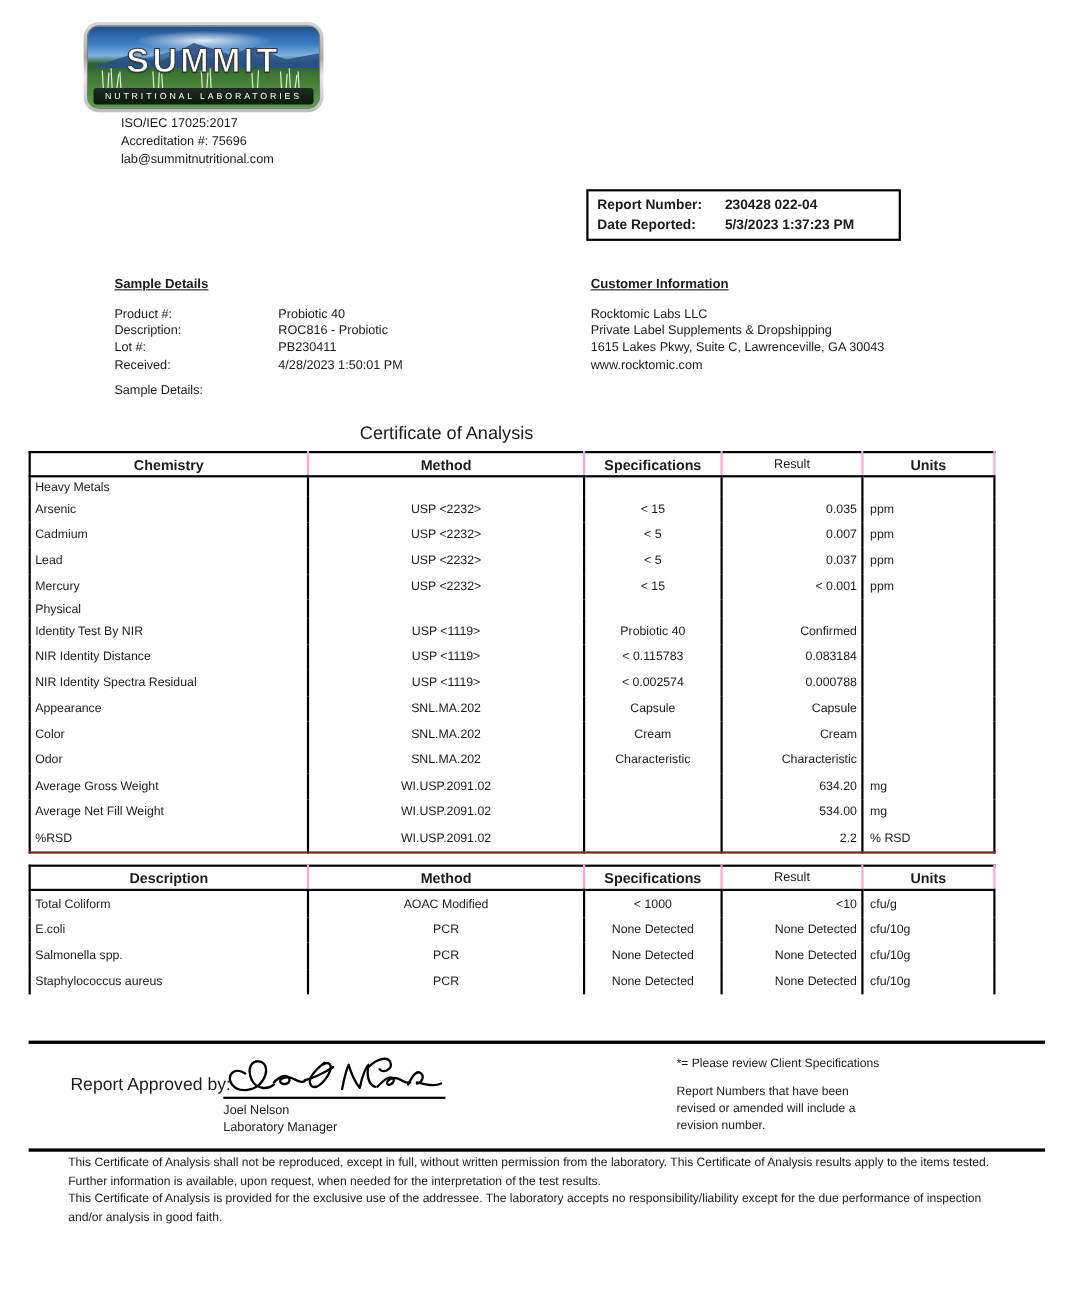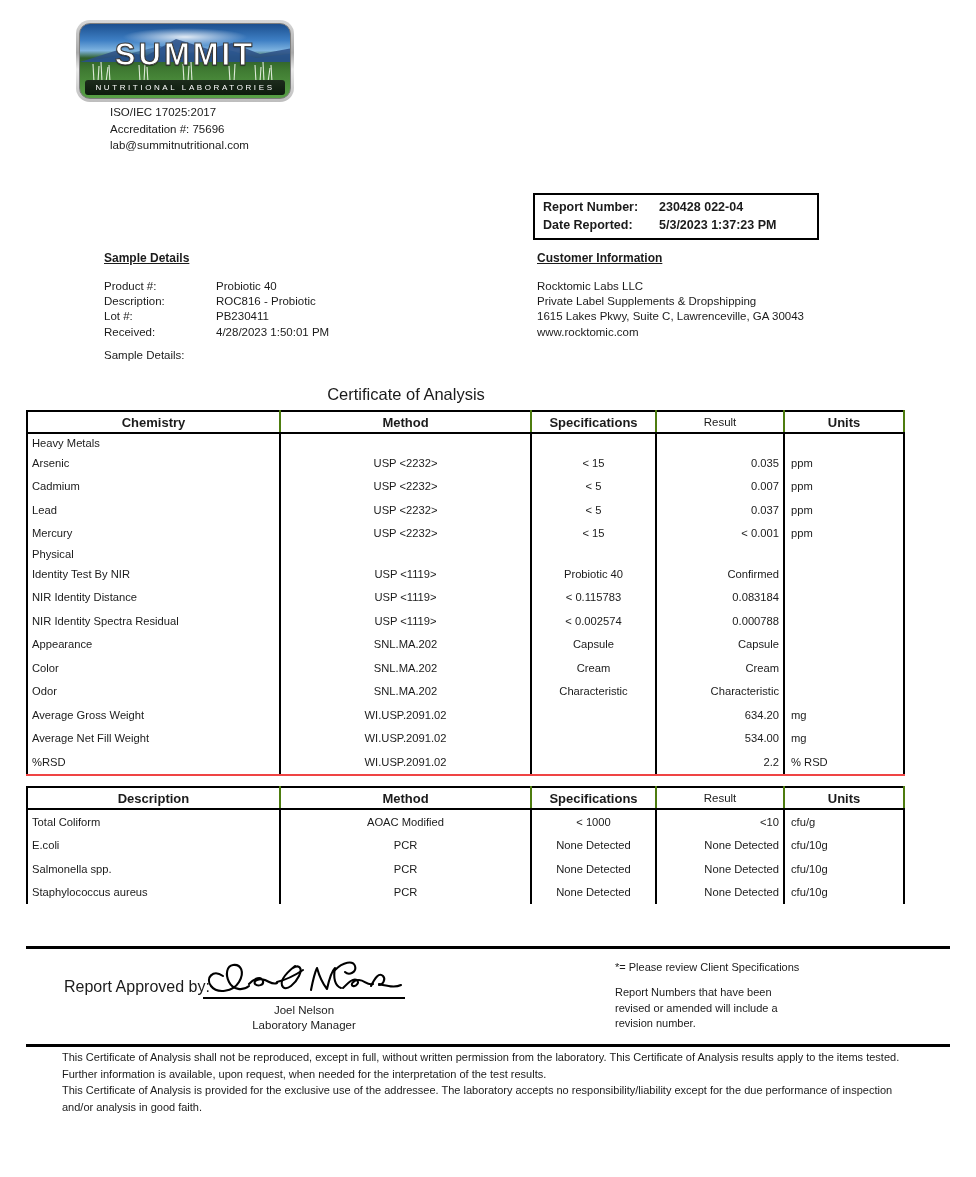--- a/index.html
+++ b/index.html
@@ -102,21 +102,21 @@
     font-size: 11.5px;
     line-height: 16.5px;
     color: #1b1b1b;
     margin-left: 32px;
   }
 
   
   .report-box {
     position: absolute;
     left: 533px;
-    top: 193px;
+    top: 172px;
     width: 286px;
     border: 2px solid #000;
     box-sizing: border-box;
     padding: 3px 8px 4px 8px;
     font-size: 12.5px;
     font-weight: bold;
   }
   .report-row {
     display: flex;
     line-height: 18px;
@@ -139,20 +139,21 @@
   }
   .block-title {
     font-weight: bold;
     text-decoration: underline;
     font-size: 12px;
     margin-bottom: 14px;
   }
   .kv {
     display: flex;
     line-height: 15.2px;
+    gap: 37px;
   }
   .kv .k { width: 112px; }
   .cust-line { line-height: 15.2px; }
   .sample-details-label {
     position: absolute;
     left: 104px;
     top: 349px;
     font-size: 11.5px;
   }
 
@@ -186,21 +187,21 @@
 
   .coa-table th,
   .coa-table td {
     padding: 0;
     vertical-align: middle;
   }
 
   .coa-table thead th {
     border-top: 2px solid #000;
     border-bottom: 2px solid #000;
-    border-right: 2px solid #4d7c0f;
+    border-right: 2px solid #f9a8d4;
     height: 20px;
     font-weight: bold;
     font-size: 13px;
     text-align: center;
   }
   .coa-table thead th.first { border-left: 2px solid #000; }
   .coa-table thead th.th-result {
     font-weight: normal;
     font-size: 11.5px;
   }
@@ -222,21 +223,21 @@
     padding-right: 4px;
   }
   .coa-table tbody td.td-units {
     text-align: left;
     padding-left: 6px;
   }
   .coa-table tbody tr.section-row td {
     height: 17px;
   }
   .coa-table tbody tr.last-row td {
-    border-bottom: 2px solid #ef4444;
+    border-bottom: 2px solid #7f1d1d;
     margin-left: 30px;
   }
 
   
   .footer-rule {
     position: absolute;
     left: 26px;
     width: 924px;
     height: 0;
     border-top: 3px solid #000;
@@ -262,21 +263,21 @@
     left: 203px;
     top: 997px;
     width: 202px;
     border-top: 2px solid #000;
   }
   .sig-name {
     position: absolute;
     left: 203px;
     top: 1003px;
     width: 202px;
-    text-align: center;
+    text-align: left;
     font-size: 11.5px;
     line-height: 15px;
   }
 
   .notes {
     position: absolute;
     left: 615px;
     top: 960px;
     font-size: 11px;
     line-height: 15.8px;

